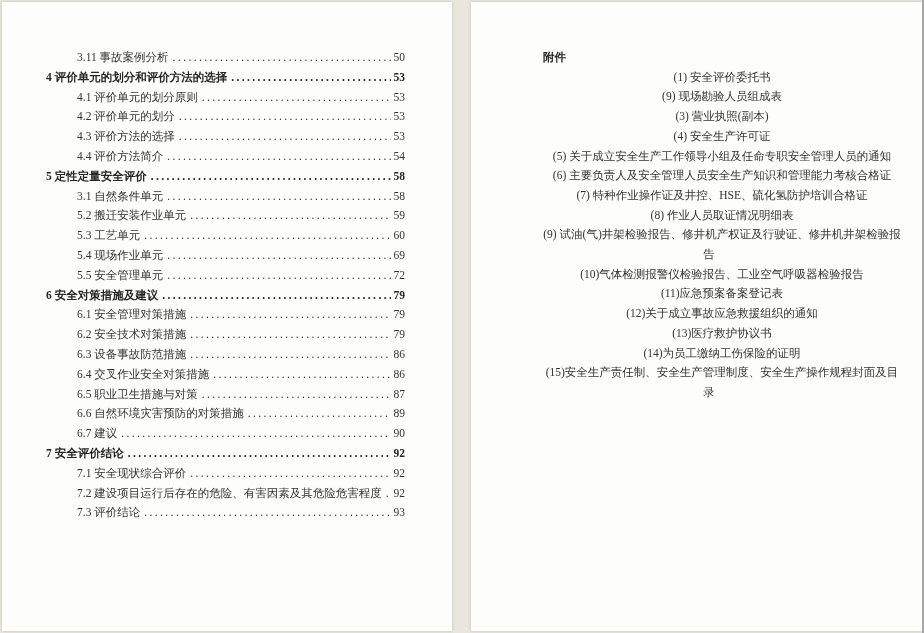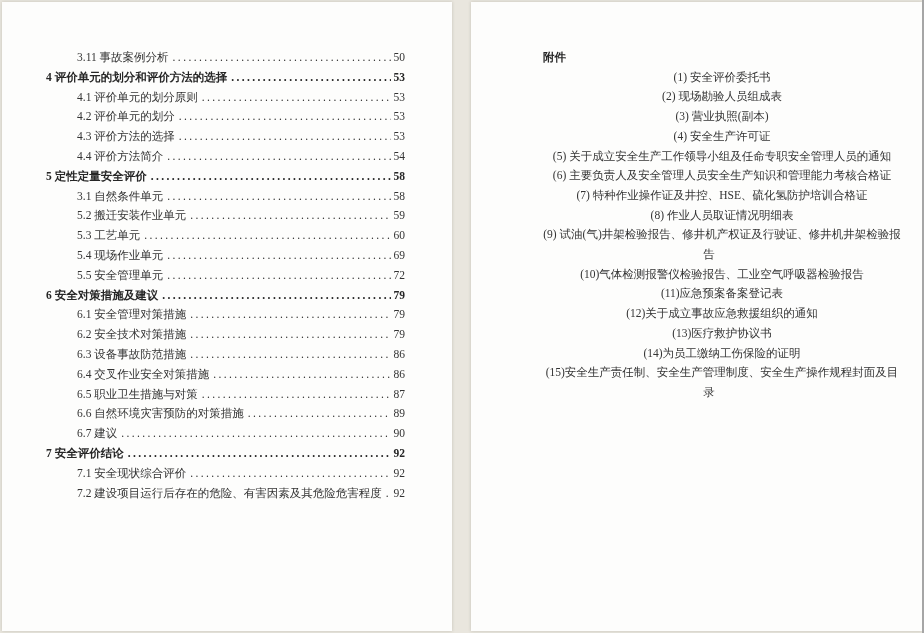--- a/index.html
+++ b/index.html
@@ -200,28 +200,33 @@
         <div class="toc-row sub">
           <span class="toc-label">7.1 安全现状综合评价</span>
           <span class="toc-leader"></span>
           <span class="toc-page">92</span>
         </div>
         <div class="toc-row sub">
           <span class="toc-label">7.2 建设项目运行后存在的危险、有害因素及其危险危害程度</span>
           <span class="toc-leader"></span>
           <span class="toc-page">92</span>
         </div>
+        <div class="toc-row sub">
+          <span class="toc-label">7.3 评价结论</span>
+          <span class="toc-leader"></span>
+          <span class="toc-page">93</span>
+        </div>
       </div>
   </div>
 
   <div class="page page-right">
     <p class="att-heading">附件</p>
     <div>
         <p class="att-item">(1) 安全评价委托书</p>
-        <p class="att-item">(2) 现场勘验人员组成表</p>
+        <p class="att-item">(9) 现场勘验人员组成表</p>
         <p class="att-item">(3) 营业执照(副本)</p>
         <p class="att-item">(4) 安全生产许可证</p>
         <p class="att-item">(5) 关于成立安全生产工作领导小组及任命专职安全管理人员的通知</p>
         <p class="att-item">(6) 主要负责人及安全管理人员安全生产知识和管理能力考核合格证</p>
         <p class="att-item">(7) 特种作业操作证及井控、HSE、硫化氢防护培训合格证</p>
         <p class="att-item">(8) 作业人员取证情况明细表</p>
         <p class="att-item">(9) 试油(气)井架检验报告、修井机产权证及行驶证、修井机井架检验报告</p>
         <p class="att-item">(10)气体检测报警仪检验报告、工业空气呼吸器检验报告</p>
         <p class="att-item">(11)应急预案备案登记表</p>
         <p class="att-item">(12)关于成立事故应急救援组织的通知</p>

